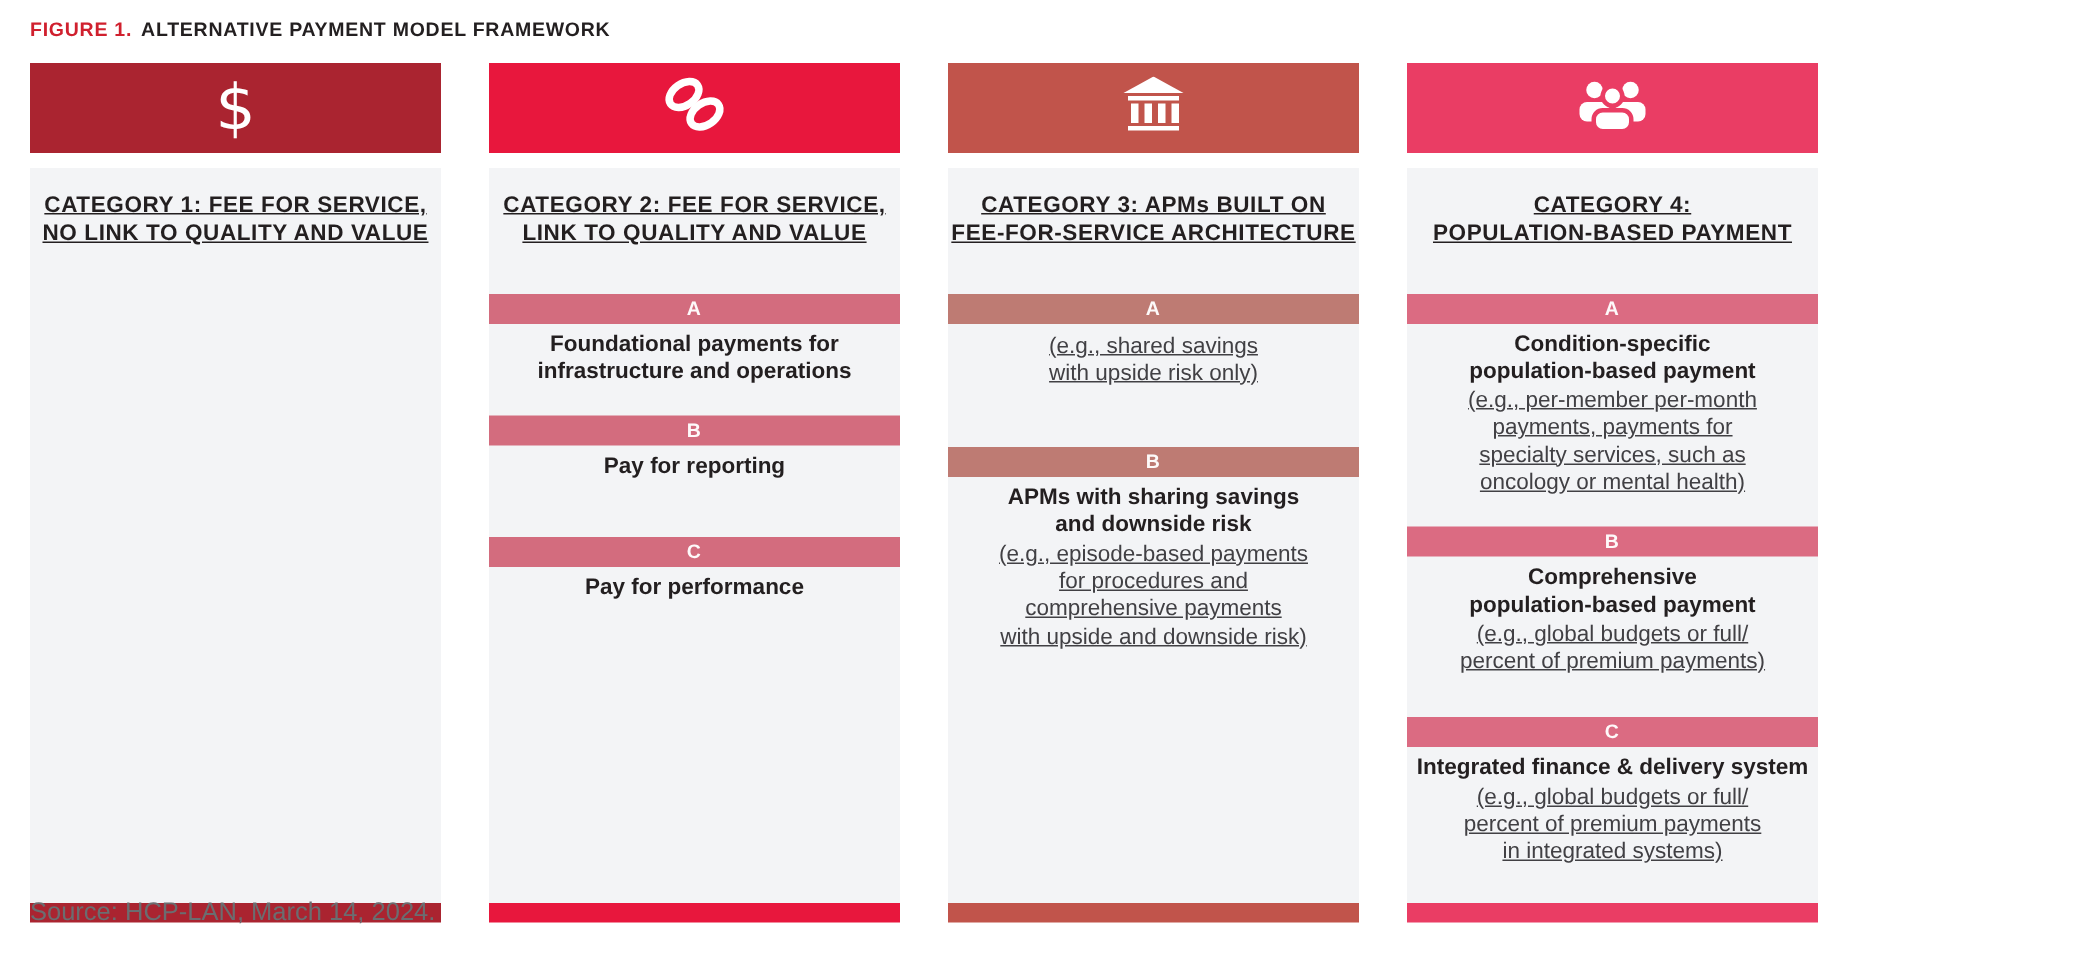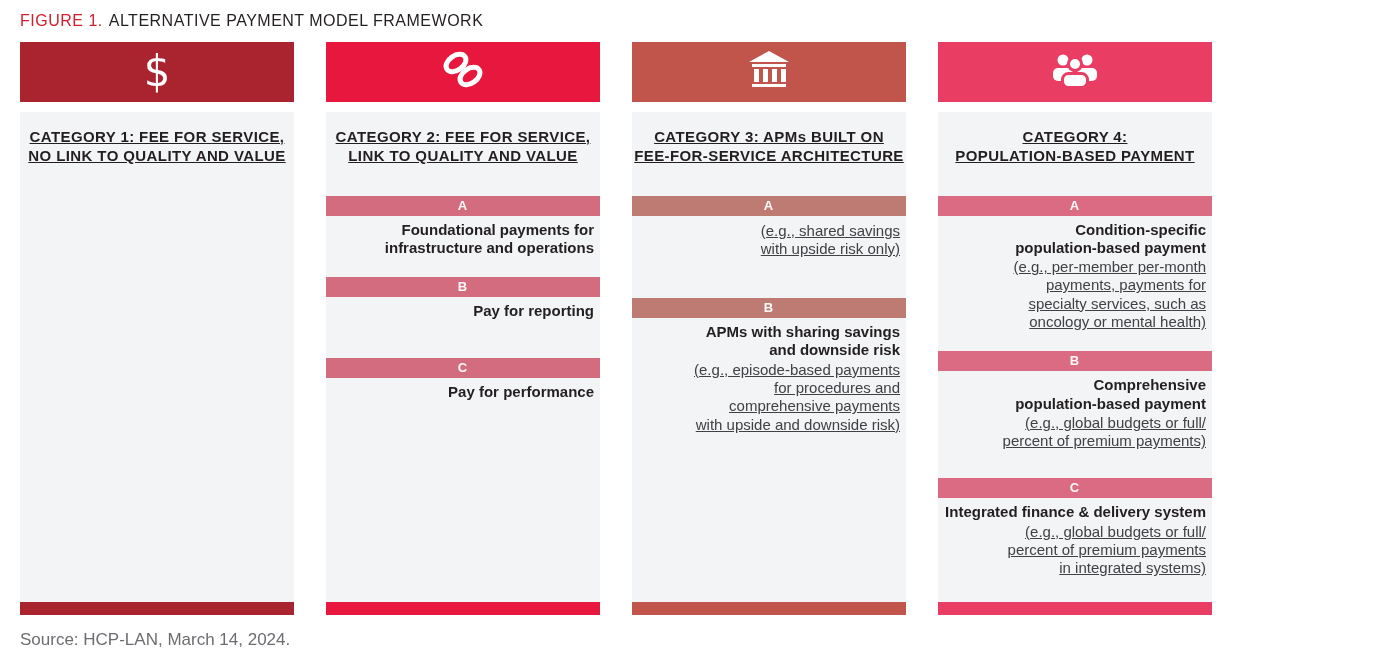--- a/index.html
+++ b/index.html
@@ -2,45 +2,45 @@
 <html><head>
 <meta charset="utf-8">
 <style>
   * { margin:0; padding:0; box-sizing:border-box; }
   html,body { background:#ffffff; }
   body {
     width:1400px; height:652px; overflow:hidden; position:relative;
     font-family:"Liberation Sans","DejaVu Sans",sans-serif;
     -webkit-font-smoothing:antialiased;
   }
-  .figure-title { position:absolute; left:20px; top:12px; font-size:16px; font-weight:normal;
+  .figure-title { position:absolute; left:20px; top:12px; font-size:13px; font-weight:bold;
     letter-spacing:.5px; white-space:nowrap; }
   .figure-title .lbl { color:#D0202E; margin-right:6px; }
   .figure-title .ttl { color:#231F20; }
 
   .cols { position:absolute; left:20px; top:42px; display:flex; gap:32px; }
   .col { width:274px; display:flex; flex-direction:column; }
 
   .col-header { height:60px; display:flex; align-items:center; justify-content:center; }
   .col-body { margin-top:10px; height:490px; background:#F3F4F6; overflow:hidden; }
   .col-footer { height:13px; }
 
   .cat-title { padding-top:16px; text-align:center; font-weight:bold; font-size:15px;
     line-height:1.25; letter-spacing:.4px; color:#231F20; white-space:pre-line;text-decoration:underline; }
 
   .sec-bar { height:20px; line-height:20px; text-align:center; color:rgba(255,255,255,.96);
     font-size:13px; font-weight:bold; letter-spacing:1px; }
-  .sec-text { padding:5px 6px 0 6px; text-align:right; }
+  .sec-text { padding:5px 6px 0 6px; text-align:center; }
   .sec-head { font-size:15px; font-weight:bold; color:#231F20; line-height:1.22; white-space:pre-line; }
   .sec-ex { font-size:15px; color:#414044; line-height:1.22; white-space:pre-line; margin-top:1px;text-decoration:underline; }
 
   .icon-dollar { color:#fff; font-size:42px; line-height:1; font-weight:400;
     font-family:"DejaVu Sans",sans-serif; }
 
-  .source-line { position:absolute; left:20px; top:630px; font-size:17px; color:#6B6D70; }
+  .source-line { position:absolute; left:20px; top:598px; font-size:17px; color:#6B6D70; }
 </style>
 </head>
 <body>
 
 <div class="figure-title">
   <span class="lbl">FIGURE 1.</span><span class="ttl">ALTERNATIVE PAYMENT MODEL FRAMEWORK</span>
 </div>
 
 <div class="cols">
 

